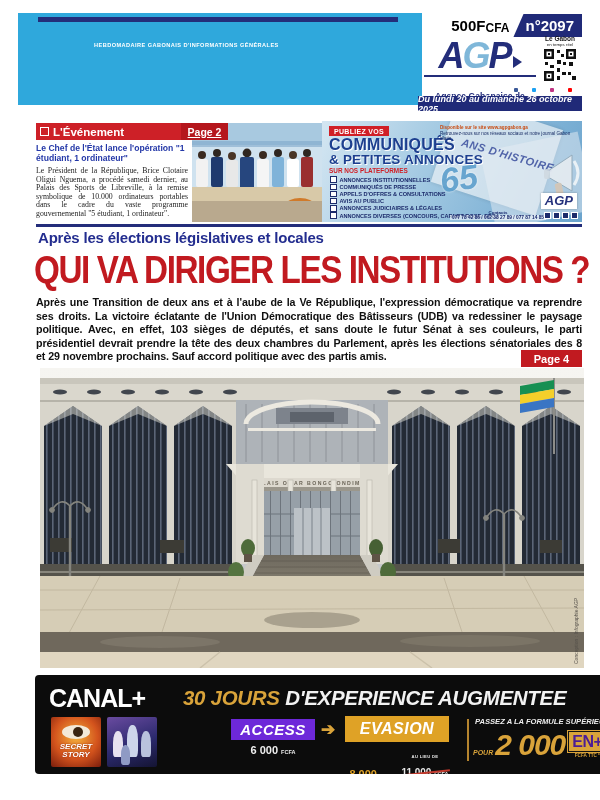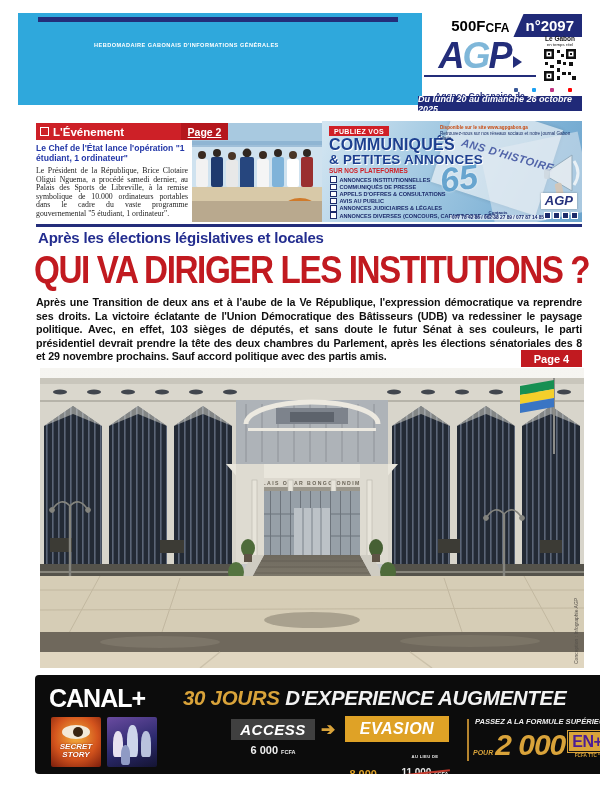--- a/index.html
+++ b/index.html
@@ -121,21 +121,21 @@
   .poster1{left:16px;background:radial-gradient(circle at 50% 40%,#f4b13c 0%,#d4541d 55%,#7a1d0c 100%);}
   .poster1 .eye{position:absolute;left:11px;top:8px;width:28px;height:14px;background:#f3e9d8;
                 border-radius:50%;}
   .poster1 .pupil{position:absolute;left:22px;top:10px;width:10px;height:10px;background:#3a2410;
                   border-radius:50%;}
   .poster1 .p-t{position:absolute;left:0;right:0;top:26px;text-align:center;color:#fff;
                 font-size:8px;font-weight:900;font-style:italic;line-height:8px;
                 text-shadow:0 0 2px #8a1a06;}
   .poster2{left:72px;background:linear-gradient(160deg,#6a4ba0 0%,#2c2a6e 55%,#141433 100%);}
   .poster2 .pl{position:absolute;border-radius:45% 45% 20% 20%;}
-  .access-box{position:absolute;left:196px;top:44px;width:84px;height:21px;background:#404040;
+  .access-box{position:absolute;left:196px;top:44px;width:84px;height:21px;background:#6d28d9;
               color:#fff;font-size:15px;font-weight:900;font-style:italic;display:flex;
               align-items:center;justify-content:center;letter-spacing:.5px;}
   .access-price{position:absolute;left:196px;top:69px;width:84px;text-align:center;color:#efefef;
                 font-size:11px;font-weight:800;}
   .cur{font-size:5.5px;font-weight:700;}
   .canal-arrow{position:absolute;left:286px;top:44px;color:#d9a33a;font-size:17px;font-weight:900;}
   .evasion-box{position:absolute;left:310px;top:41px;width:104px;height:26px;background:#dfa226;
                color:#fff;font-size:16px;font-weight:900;font-style:italic;display:flex;
                align-items:center;justify-content:center;letter-spacing:.5px;}
   .evasion-prices{position:absolute;left:306px;top:69px;width:116px;display:flex;

